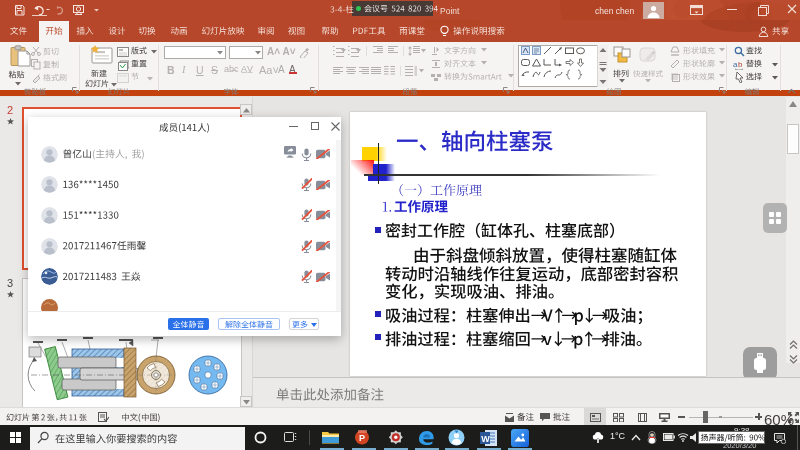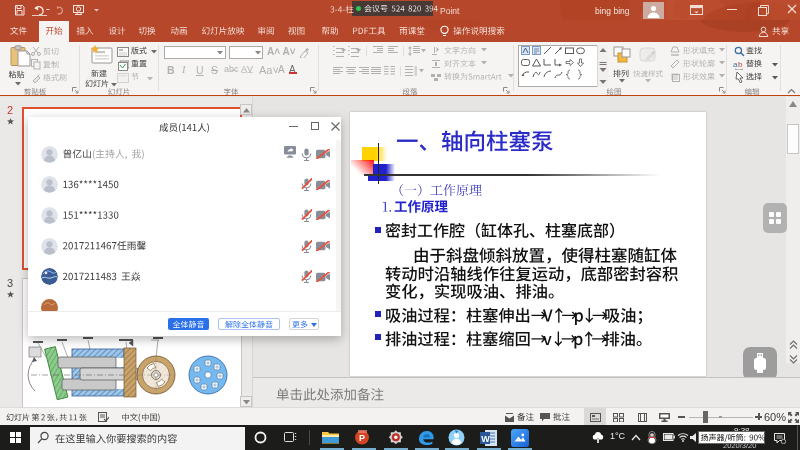--- a/index.html
+++ b/index.html
@@ -67,21 +67,21 @@
   <circle cx="5.5" cy="3.4" r="2.3"></circle>
     <path d="M1.2 10.5c.5-2.8 2.2-4.3 4.3-4.3s3.8 1.5 4.3 4.3z"></path>
 </svg>
 <div class="abs" style="left:39px;top:21px;width:30px;height:21px;background:#f6f4f3;"></div>
 
 <svg class="abs" style="left:439px;top:25px" width="11" height="14" viewBox="0 0 11 14">
   <circle cx="5.5" cy="4.8" r="3.6" fill="none" stroke="#fff" stroke-width="1.1"></circle>
   <path d="M4 8.5h3M4 10.5h3" stroke="#fff" stroke-width="1.1"></path>
 </svg>
 
-<div class="abs" style="left:0;top:42px;width:800px;height:54px;background:#f6f4f3;border-bottom:1px solid #c2410c;">
+<div class="abs" style="left:0;top:42px;width:800px;height:54px;background:#f6f4f3;border-bottom:6px solid #c2410c;">
   <div class="abs" style="left:79px;top:3px;width:1px;height:46px;background:#e2dfdd"></div>
   <div class="abs" style="left:158px;top:3px;width:1px;height:46px;background:#e2dfdd"></div>
   <div class="abs" style="left:318px;top:3px;width:1px;height:46px;background:#e2dfdd"></div>
   <div class="abs" style="left:513px;top:3px;width:1px;height:46px;background:#e2dfdd"></div>
   <div class="abs" style="left:726px;top:3px;width:1px;height:46px;background:#e2dfdd"></div>
   <div class="abs" style="left:780px;top:3px;width:1px;height:46px;background:#e2dfdd"></div>
 
 <svg class="abs" style="left:8px;top:3px" width="26" height="24" viewBox="0 0 26 24">
   <rect x="3" y="2.5" width="14" height="18" rx="1" fill="#e8c27d" stroke="#b89457"></rect>
   <rect x="7" y="0.8" width="6" height="4" rx="1" fill="#c9c5c2" stroke="#9a9694"></rect>
@@ -921,23 +921,23 @@
   <path d="M1.5 1.5h10v7h-5l-2.5 2.5v-2.5h-2.5z" fill="none"></path>
   <path d="M3.5 4h6M3.5 6h6" stroke-width=".8"></path>
   <circle cx="10.5" cy="9.5" r="2.2" fill="#1c1c1b" stroke="#e8e8e8" stroke-width=".7"></circle>
 </svg>
 <div class="abs" style="left:797px;top:0;width:1px;height:25px;background:#555"></div>
 
 <div class="abs" style="left:698px;top:6px;width:67px;height:13px;background:#fff;border:1px solid #666;"></div>
 <div class="abs" style="left:610px;top:6px;color:#f0f0f0;font-size:9px;font-family:'Liberation Sans'">1°C</div>
 </div>
 
-<div class="abs" style="left:595px;top:6px;color:#f3e4df;font-size:8.5px;">bing bing</div>
+<div class="abs" style="left:595px;top:6px;color:#f3e4df;font-size:8.5px;">chen chen</div>
 <div class="abs" style="left:440px;top:5.5px;color:#eedbd4;font-size:8.5px;">Point</div>
-<div class="abs" style="left:764px;top:411px;color:#3f3c3a;font-size:11px;">60%</div>
+<div class="abs" style="left:764px;top:411px;color:#3f3c3a;font-size:15px;">60%</div>
 <svg class="abs" style="left:0;top:0;pointer-events:none" width="800" height="450" viewBox="0 0 800 450">
     <defs>
       <path id="sr33" d="M263 -13C394 -13 499 65 499 196C499 297 430 361 344 382V387C422 414 474 474 474 563C474 679 384 746 260 746C176 746 111 709 56 659L105 601C147 643 198 672 257 672C334 672 381 626 381 556C381 477 330 416 178 416V346C348 346 406 288 406 199C406 115 345 63 257 63C174 63 119 103 76 147L29 88C77 35 149 -13 263 -13Z"></path>
       <path id="sr2D" d="M46 245H302V315H46Z"></path>
       <path id="sr34" d="M340 0H426V202H524V275H426V733H325L20 262V202H340ZM340 275H115L282 525C303 561 323 598 341 633H345C343 596 340 536 340 500Z"></path>
       <path id="sr67F1" d="M604 816C633 765 664 697 675 655L746 682C734 724 702 789 671 838ZM197 840V646H52V576H193C162 439 99 281 34 197C48 179 66 146 74 124C119 189 163 292 197 400V-79H270V431C303 378 342 312 358 278L405 332C386 362 305 477 270 521V576H396V646H270V840ZM438 351V283H644V20H384V-49H961V20H722V283H917V351H722V580H943V650H417V580H644V351Z"></path>
       <path id="sr4F1A" d="M157 -58C195 -44 251 -40 781 5C804 -25 824 -54 838 -79L905 -38C861 37 766 145 676 225L613 191C652 155 692 113 728 71L273 36C344 102 415 182 477 264H918V337H89V264H375C310 175 234 96 207 72C176 43 153 24 131 19C140 -1 153 -41 157 -58ZM504 840C414 706 238 579 42 496C60 482 86 450 97 431C155 458 211 488 264 521V460H741V530H277C363 586 440 649 503 718C563 656 647 588 741 530C795 496 853 466 910 443C922 463 947 494 963 509C801 565 638 674 546 769L576 809Z"></path>
       <path id="sr8BAE" d="M542 793C582 726 624 637 640 582L708 613C692 668 647 754 605 820ZM113 771C158 724 212 658 238 616L295 663C269 704 213 766 167 812ZM832 778C799 570 747 383 640 233C539 373 478 554 442 766L371 754C414 517 479 320 589 170C519 91 428 25 311 -25C325 -41 346 -69 356 -87C472 -35 564 33 637 112C712 28 806 -37 922 -83C934 -63 958 -33 976 -18C858 24 764 89 688 173C809 335 869 538 909 766ZM46 527V454H187V101C187 49 160 15 144 -1C157 -12 179 -38 187 -54C203 -34 229 -14 405 111C397 126 386 155 380 175L260 92V527Z"></path>
       <path id="sr53F7" d="M260 732H736V596H260ZM185 799V530H815V799ZM63 440V371H269C249 309 224 240 203 191H727C708 75 688 19 663 -1C651 -9 639 -10 615 -10C587 -10 514 -9 444 -2C458 -23 468 -52 470 -74C539 -78 605 -79 639 -77C678 -76 702 -70 726 -50C763 -18 788 57 812 225C814 236 816 259 816 259H315L352 371H933V440Z"></path>
       <path id="sr35" d="M262 -13C385 -13 502 78 502 238C502 400 402 472 281 472C237 472 204 461 171 443L190 655H466V733H110L86 391L135 360C177 388 208 403 257 403C349 403 409 341 409 236C409 129 340 63 253 63C168 63 114 102 73 144L27 84C77 35 147 -13 262 -13Z"></path>

